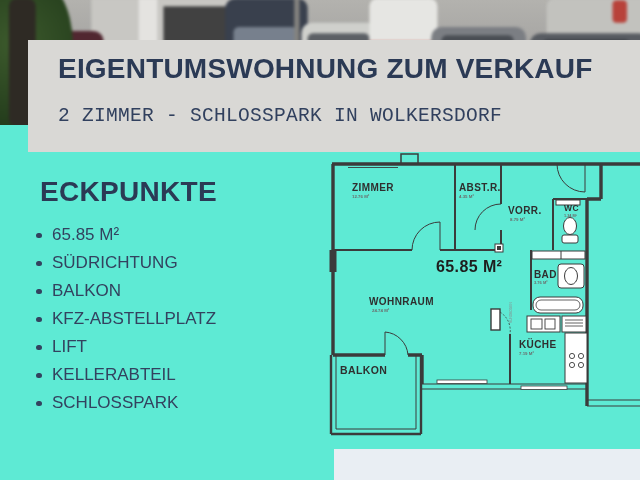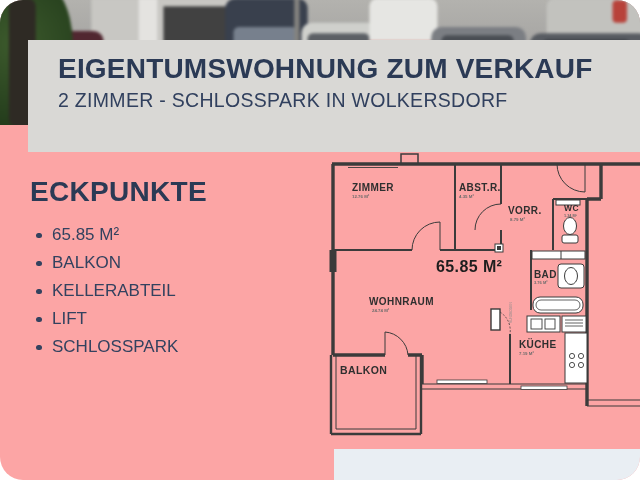--- a/index.html
+++ b/index.html
@@ -1,17 +1,17 @@
 <!DOCTYPE html>
 <html><head>
 <meta charset="utf-8">
 <style>
   html,body{margin:0;padding:0;background:#fff;}
-  .page{position:relative;width:640px;height:480px;background:#fca5a5;overflow:hidden;
-        font-family:"Liberation Sans","DejaVu Sans",sans-serif;border-radius:23px;}
+  .page{position:relative;width:640px;height:480px;background:#5eead4;overflow:hidden;
+        font-family:"Liberation Sans","DejaVu Sans",sans-serif;}
 
   
   .photo{position:absolute;left:0;top:0;width:640px;height:125px;overflow:hidden;
          background:linear-gradient(180deg,#b3b2ae 0%,#a3a2a0 45%,#96958f 100%);}
   .photo-blur{position:absolute;inset:0;filter:blur(1.3px);transform:scale(1.03);}
   .ph{position:absolute;}
   .garage{left:98px;top:0;width:140px;height:98px;background:#c8c7c3;}
   .garage-open{left:168px;top:8px;width:64px;height:86px;background:#414141;}
   .garage-pillar{left:144px;top:0;width:18px;height:95px;background:#e4e3e0;}
   .tree{left:-15px;top:-20px;width:95px;height:160px;border-radius:40%;
@@ -32,24 +32,24 @@
   .car-gray .win{left:10px;top:8px;width:70px;height:26px;background:#4a4e54;}
   .car-white-bg{left:540px;top:0;width:100px;height:48px;background:#c2c2be;border-radius:8px;}
   .car-dark-r{left:524px;top:34px;width:116px;height:95px;background:#585c62;}
   .car-dark-r .win{left:12px;top:6px;width:85px;height:26px;background:#3e4248;}
   .scooter{left:604px;top:2px;width:14px;height:22px;background:#b8423a;border-radius:4px;}
 
   
   .banner{position:absolute;left:28px;top:40px;width:612px;height:112px;
           background:#d9d8d5;box-sizing:border-box;padding:13px 0 0 30px;}
   .title{font-size:28px;font-weight:800;color:#2b3a55;letter-spacing:.2px;line-height:1.15;}
-  .subtitle{margin-top:4px;font-size:19.5px;font-weight:400;color:#31405e;letter-spacing:.3px;}
+  .subtitle{margin-top:20px;font-size:19.5px;font-weight:400;color:#31405e;letter-spacing:.3px;font-family:Liberation Mono, monospace;}
 
   
-  .eck-head{position:absolute;left:30px;top:176px;font-size:28px;font-weight:800;
+  .eck-head{position:absolute;left:40px;top:176px;font-size:28px;font-weight:800;
             color:#2b3a55;letter-spacing:.3px;}
   .eck-list{position:absolute;left:32px;top:221px;width:268px;margin:0;padding:0;list-style:none;}
   .eck-list li{position:relative;padding-left:20px;line-height:28px;font-size:17px;
                color:#33425f;}
   .eck-list li::before{content:'';position:absolute;left:4px;top:11.5px;width:5.5px;height:5.5px;
                border-radius:50%;background:#33425f;}
 
   
   .plan{position:absolute;left:325px;top:150px;width:315px;height:300px;}
   .plan text{font-family:"Liberation Sans","DejaVu Sans",sans-serif;}
@@ -96,23 +96,25 @@
   </div>
 
   <div class="banner">
     <div class="title">EIGENTUMSWOHNUNG ZUM VERKAUF</div>
     <div class="subtitle">2 ZIMMER - SCHLOSSPARK IN WOLKERSDORF</div>
   </div>
 
   <div class="eck-head">ECKPUNKTE</div>
   <ul class="eck-list">
     <li><span>65.85 M²</span></li>
+    <li><span>SÜDRICHTUNG</span></li>
     <li><span>BALKON</span></li>
+    <li><span>KFZ-ABSTELLPLATZ</span></li>
+    <li><span>LIFT</span></li>
     <li><span>KELLERABTEIL</span></li>
-    <li><span>LIFT</span></li>
     <li><span>SCHLOSSPARK</span></li>
   </ul>
 
   <svg class="plan" viewBox="0 0 315 300">
     <g stroke="#3b3b3b" fill="none">
 
       <path stroke-width="3.4" d="M7,14 H315 M8,14 V205 M276,14 V49 M262,49 H276 M262,49 V243 M8,205 H60 M83,205 H97 M97,205 V234 M262,243 V256"></path>
 
       <path stroke-width="2.4" d="M6,205 V284 M6,284 H96 M96,284 V205"></path>
       <path stroke-width="1" d="M11,205 V279 M11,279 H91 M91,279 V205"></path>

